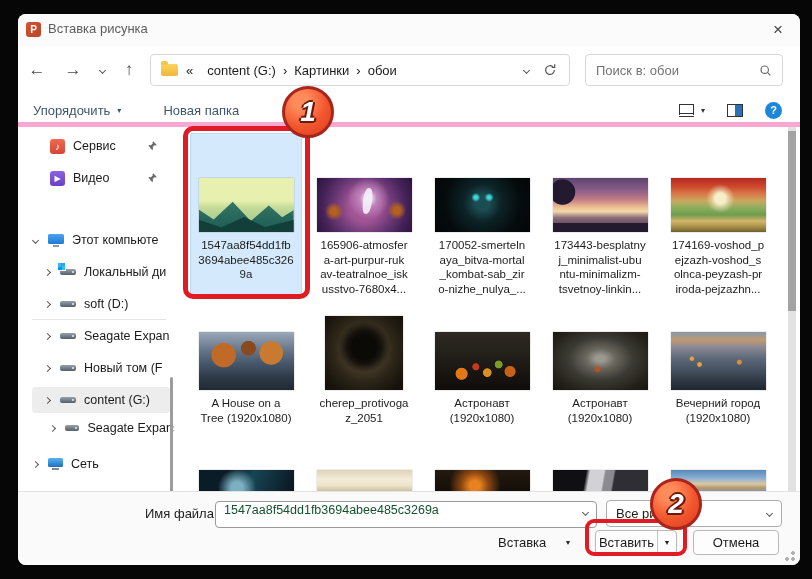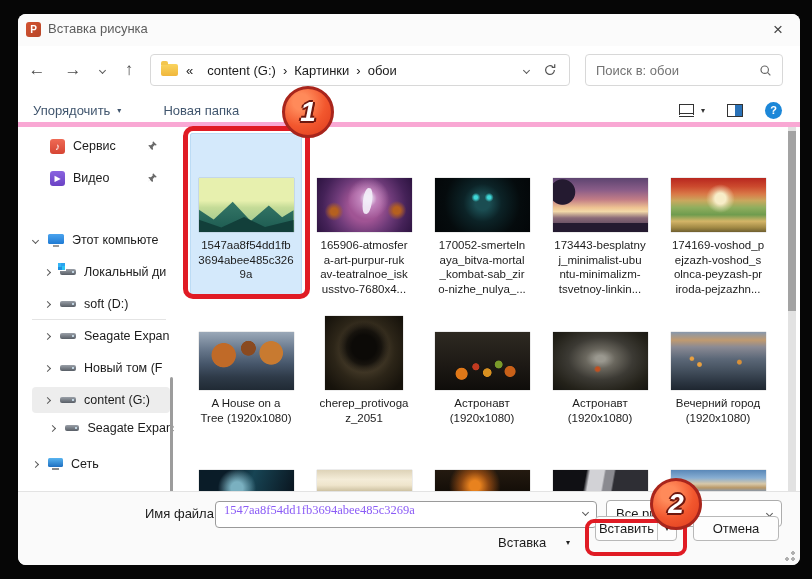--- a/index.html
+++ b/index.html
@@ -147,28 +147,28 @@
   .th-p3 { background:radial-gradient(circle at 42% 75%, #e8821e 0 9%, #8a4612 24%, transparent 45%),
       linear-gradient(#241a10,#140e08); }
   .th-p4 { background:linear-gradient(100deg,#101014 0 34%,#d2d2d6 38% 52%,#8a8a90 54% 62%,#2e2e34 64% 100%); }
   .th-p5 { background:linear-gradient(#5a88b8 0%,#88aed2 38%,#d8c8a8 66%,#b89868 85%,#8a98a8 100%); }
 
   
   .footer { position:absolute; left:0; top:477px; width:100%; height:74px; background:#fafafa; border-top:1px solid #e3e3e3; }
   .fname-label { position:absolute; left:127px; top:8px; height:27px; line-height:27px; font-size:13px; color:#1b1b1b; }
   .fname-input-wrap { position:absolute; left:197px; top:8px; width:382px; height:27px; }
   .fname-input { width:100%; height:100%; border:1px solid #9a9a9a; border-radius:4px; padding:0 24px 8px 8px;
-                 font-size:12.5px; color:#8b5cf6; font-family:Liberation Serif, serif; background:#fff; }
+                 font-size:12.5px; color:#14532d; font-family:Liberation Sans, sans-serif; background:#fff; }
   .fname-chev { position:absolute; right:9px; top:10px; }
   .ftype { position:absolute; left:588px; top:8px; width:176px; height:27px; border:1px solid #adadad; border-radius:4px;
            background:#fff; display:flex; align-items:center; padding:0 9px; font-size:13px; color:#1b1b1b; }
   .ftype .chev { margin-left:auto; }
   .tools-btn { position:absolute; left:478px; top:38px; width:76px; height:25px; display:flex; align-items:center;
                justify-content:space-between; font-size:13px; color:#1b1b1b; padding:0 2px; }
-  .btn { position:absolute; top:24px; height:25px; background:#fdfdfd; border:1px solid #b8b8b8; border-radius:4px;
+  .btn { position:absolute; top:38px; height:25px; background:#fdfdfd; border:1px solid #b8b8b8; border-radius:4px;
          font-size:13px; color:#1b1b1b; display:flex; align-items:center; justify-content:center; }
   .insert-btn { left:577px; width:82px; padding:0; }
   .insert-txt { flex:1; text-align:center; }
   .insert-split { width:19px; height:100%; border-left:1px solid #c4c4c4; display:flex; align-items:center; justify-content:center; font-size:8px; color:#222; }
   .cancel-btn { left:675px; width:86px; }
   .grip { position:absolute; right:5px; bottom:4px; width:10px; height:10px;
           background:radial-gradient(circle at 80% 20%, #b0b0b0 0 14%, transparent 16%),
                      radial-gradient(circle at 80% 80%, #b0b0b0 0 14%, transparent 16%),
                      radial-gradient(circle at 20% 80%, #b0b0b0 0 14%, transparent 16%); }
 

